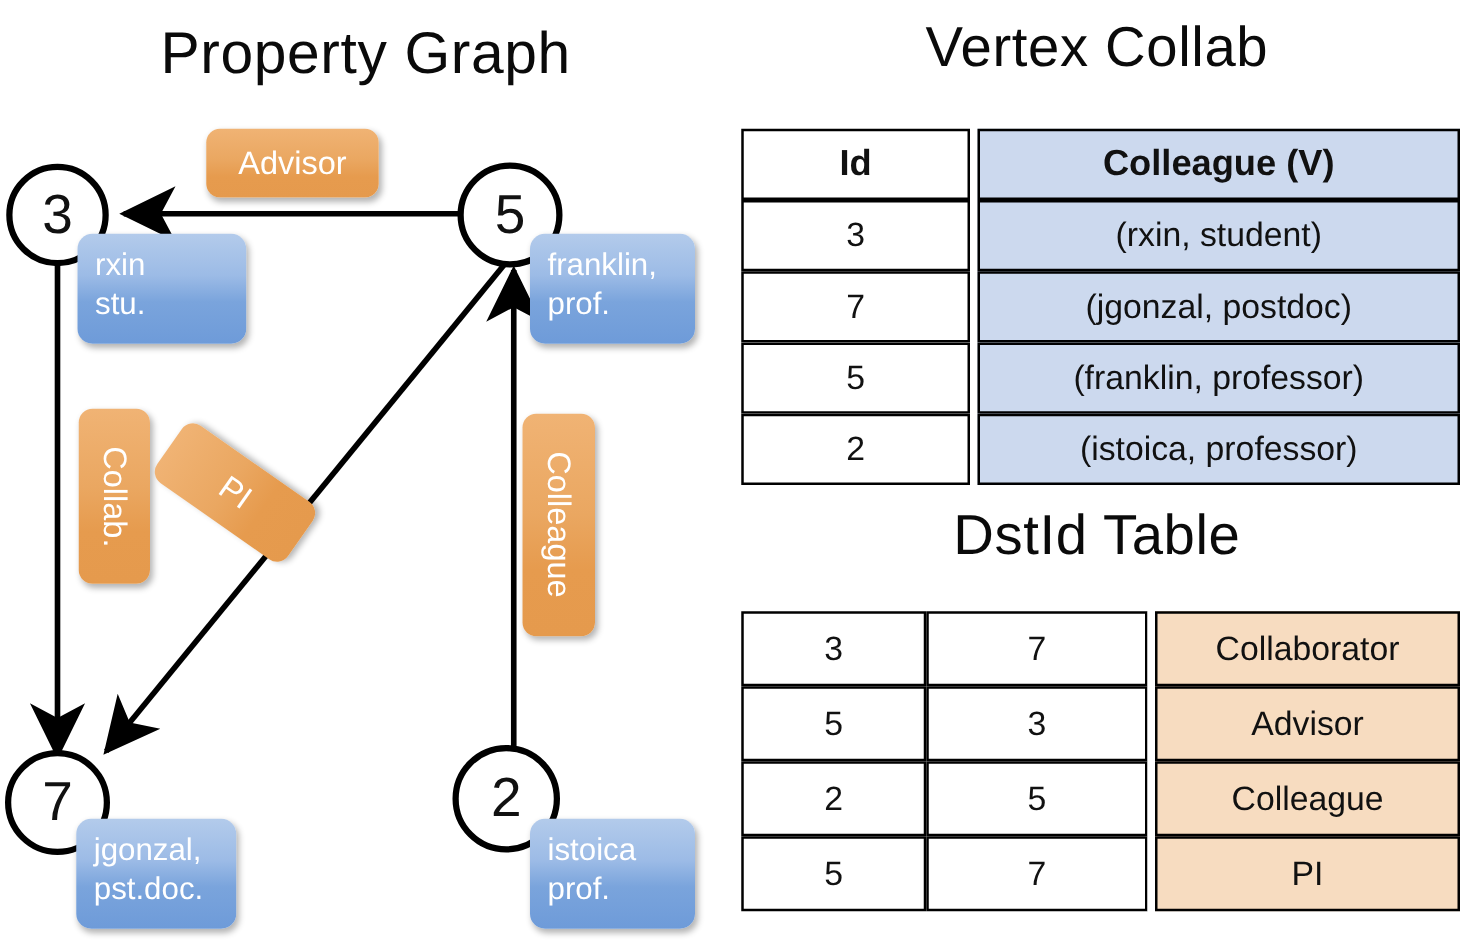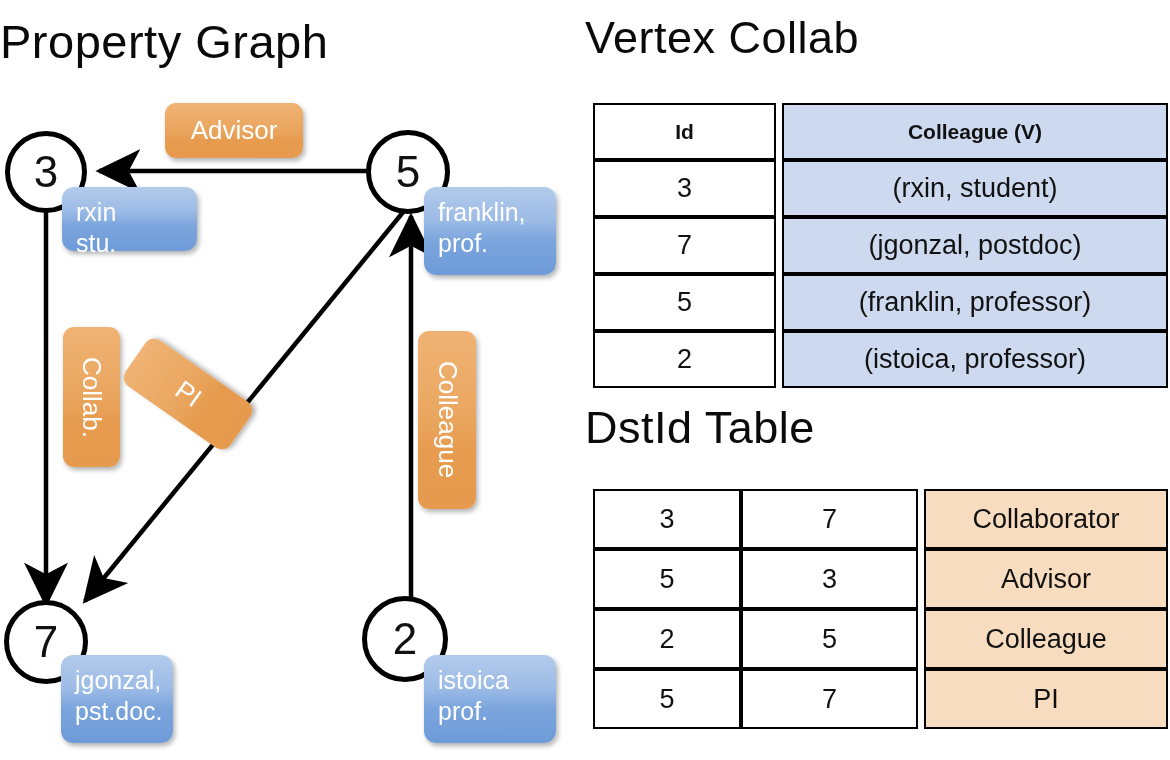--- a/index.html
+++ b/index.html
@@ -16,21 +16,21 @@
     color: #000;
   }
 
   .slide-title {
     position: absolute;
     font-family: "Liberation Sans", sans-serif;
     font-weight: 300;
     color: #0a0a0a;
     letter-spacing: 0.5px;
     white-space: nowrap;
-    text-align: left;
+    text-align: center;
   }
 
   
   #graph-panel {
     position: absolute;
     left: 0; top: 0;
     width: 585px; height: 760px;
   }
   #graph-title {
     left: 0; top: 14px; width: 585px;
@@ -111,21 +111,21 @@
   table.gtable td {
     border: 2px solid #000;
     font-family: "Liberation Sans", sans-serif;
     font-weight: 300;
     text-align: center;
     vertical-align: middle;
     font-size: 27px;
     color: #111;
     padding: 0;
   }
-  table.gtable td.hdr { font-weight: bold; font-size: 21px; }
+  table.gtable td.hdr { font-weight: bold; font-size: 29px; }
   table.gtable td.plain { background: #ffffff; }
   table.gtable td.vprop { background: #ccd9ee; }
   table.gtable td.eprop { background: #f7dcc0; }
   table.gtable td.gap   { border: none; width: 4px; background: #fff; padding: 0; }
 
   #vertex-table { left: 593px; top: 103px; width: 575px; }
   #vertex-table td { height: 53px; }
   #edge-table   { left: 593px; top: 489px; width: 575px; }
   #edge-table td { height: 56px; }
 </style>
@@ -150,31 +150,31 @@
     <line x1="404" y1="211" x2="85" y2="601" stroke="#000" stroke-width="4.5" marker-end="url(#ah)"></line>
 
     <line x1="411" y1="599" x2="411" y2="216" stroke="#000" stroke-width="4.5" marker-end="url(#ah)"></line>
   </svg>
 
   <div class="node-circle" style="left:5px;  top:131px; width:82px; height:82px;">3</div>
   <div class="node-circle" style="left:366px;top:130px; width:84px; height:84px;">5</div>
   <div class="node-circle" style="left:4px;  top:600px; width:84px; height:84px;">7</div>
   <div class="node-circle" style="left:362px;top:596px; width:86px; height:86px;">2</div>
 
-  <div class="vbadge" style="left:62px; top:187px; width:135px; height:64px;">
+  <div class="vbadge" style="left:62px; top:187px; width:135px; height:88px;">
     <div>rxin</div>
     <div>stu.</div>
   </div>
 
   <div class="vbadge" style="left:424px; top:187px; width:132px; height:88px;">
     <div>franklin,</div>
     <div>prof.</div>
   </div>
 
-  <div class="vbadge" style="left:61px; top:655px; width:112px; height:88px;">
+  <div class="vbadge" style="left:61px; top:655px; width:128px; height:88px;">
     <div>jgonzal,</div>
     <div>pst.doc.</div>
   </div>
 
   <div class="vbadge" style="left:424px; top:655px; width:132px; height:88px;">
     <div>istoica</div>
     <div>prof.</div>
   </div>
 
   <div class="ebadge" style="left:165px; top:103px; width:138px; height:55px;">Advisor</div>

